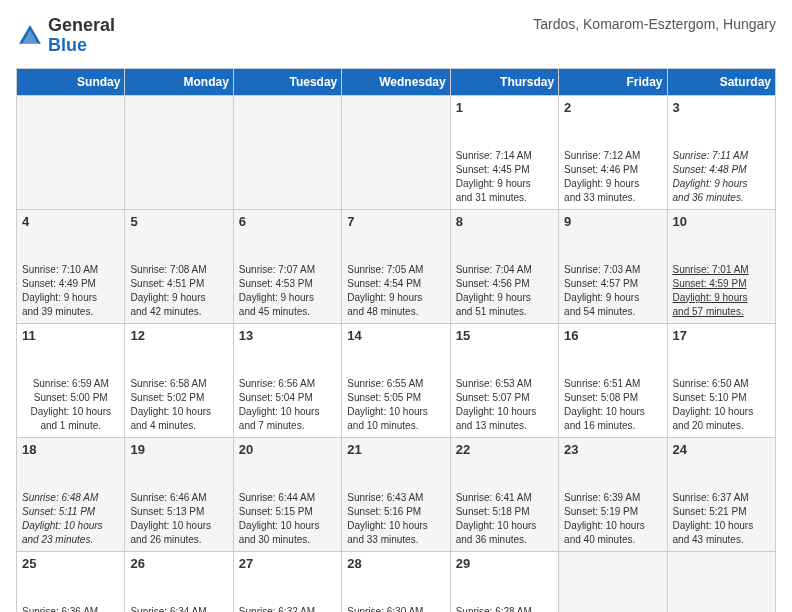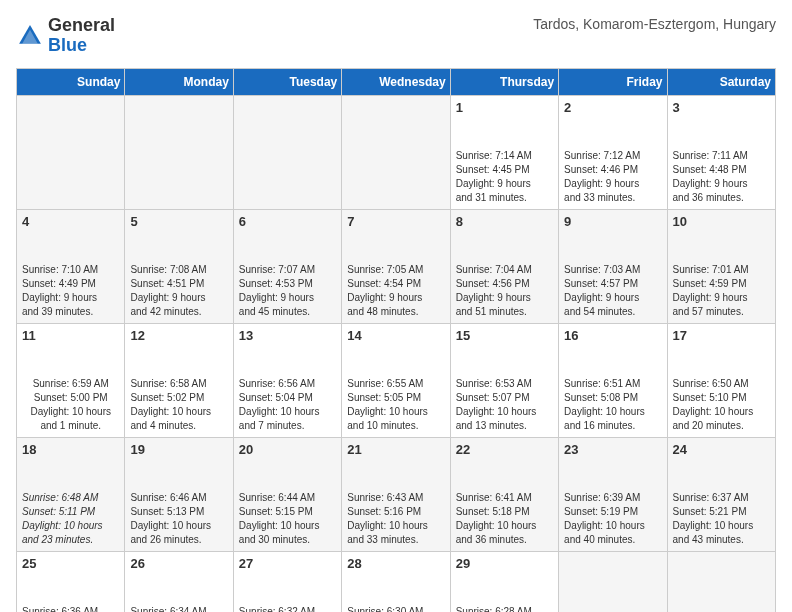--- a/index.html
+++ b/index.html
@@ -131,21 +131,21 @@
         </td>
         <td>
           <span class="day-num">2</span>
           <div class="day-info" style="white-space: pre-line;">Sunrise: 7:12 AM
 Sunset: 4:46 PM
 Daylight: 9 hours
 and 33 minutes.</div>
         </td>
         <td>
           <span class="day-num">3</span>
-          <div class="day-info" style="white-space: pre-line;">Sunrise: 7:11 AM
+          <div class="day-info" style="white-space: pre-line; font-style: italic;">Sunrise: 7:11 AM
 Sunset: 4:48 PM
 Daylight: 9 hours
 and 36 minutes.</div>
         </td>
       </tr>
       <tr>
         <td>
           <span class="day-num">4</span>
           <div class="day-info" style="white-space: pre-line;">Sunrise: 7:10 AM
 Sunset: 4:49 PM
@@ -182,21 +182,21 @@
         </td>
         <td>
           <span class="day-num">9</span>
           <div class="day-info" style="white-space: pre-line;">Sunrise: 7:03 AM
 Sunset: 4:57 PM
 Daylight: 9 hours
 and 54 minutes.</div>
         </td>
         <td>
           <span class="day-num">10</span>
-          <div class="day-info" style="white-space: pre-line;">Sunrise: 7:01 AM
+          <div class="day-info" style="white-space: pre-line; text-decoration: underline;">Sunrise: 7:01 AM
 Sunset: 4:59 PM
 Daylight: 9 hours
 and 57 minutes.</div>
         </td>
       </tr>
       <tr>
         <td>
           <span class="day-num">11</span>
           <div class="day-info" style="white-space: pre-line; text-align: center;">Sunrise: 6:59 AM
 Sunset: 5:00 PM

